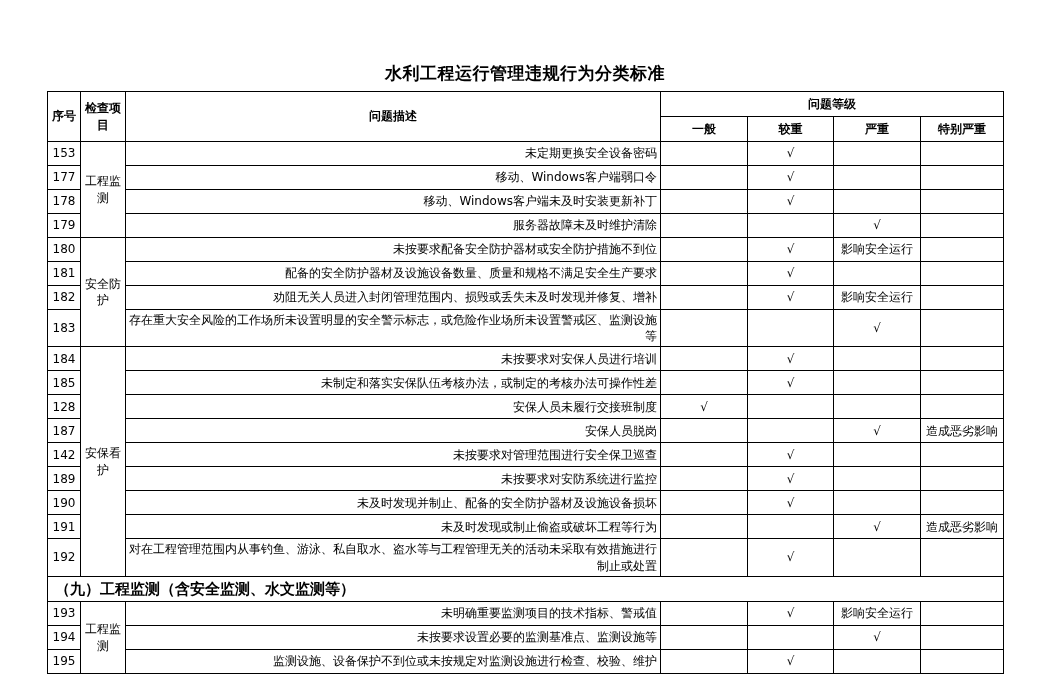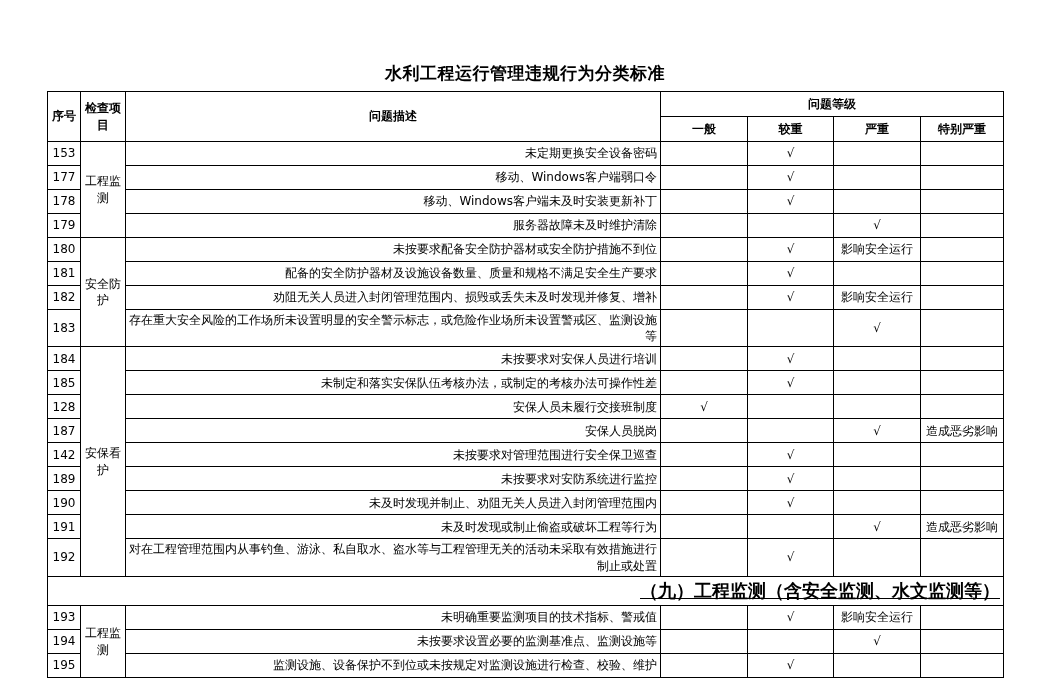--- a/index.html
+++ b/index.html
@@ -47,24 +47,23 @@
     text-align: center;
     height: 20px;
     padding: 1px 2px;
   }
   tbody tr { height: 24px; }
   td.no-cell, td.cat-cell, td.lvl-cell { text-align: center; }
   td.desc-cell { text-align: right; padding-left: 6px; padding-right: 6px; }
   tr.section-row { height: 20px; }
   tr.section-row td {
     font-weight: bold;
-    text-align: right;
+    text-align: left;
     padding-left: 7px;
-    font-size: 18px;
-    text-decoration: underline;
+    font-size: 15px;
   }
 </style>
 </head>
 <body>
 
 <div class="page">
   <div class="doc-title">水利工程运行管理违规行为分类标准</div>
 
   <table class="std">
     <colgroup>
@@ -201,21 +200,21 @@
         <tr>
           <td class="no-cell">189</td>
           <td class="desc-cell">未按要求对安防系统进行监控</td>
           <td class="lvl-cell"></td>
           <td class="lvl-cell">√</td>
           <td class="lvl-cell"></td>
           <td class="lvl-cell"></td>
         </tr>
         <tr>
           <td class="no-cell">190</td>
-          <td class="desc-cell">未及时发现并制止、劝阻无关人员进入封闭管理范围内</td>
+          <td class="desc-cell">未及时发现并制止、配备的安全防护器材及设施设备损坏</td>
           <td class="lvl-cell"></td>
           <td class="lvl-cell">√</td>
           <td class="lvl-cell"></td>
           <td class="lvl-cell"></td>
         </tr>
         <tr>
           <td class="no-cell">191</td>
           <td class="desc-cell">未及时发现或制止偷盗或破坏工程等行为</td>
           <td class="lvl-cell"></td>
           <td class="lvl-cell"></td>

